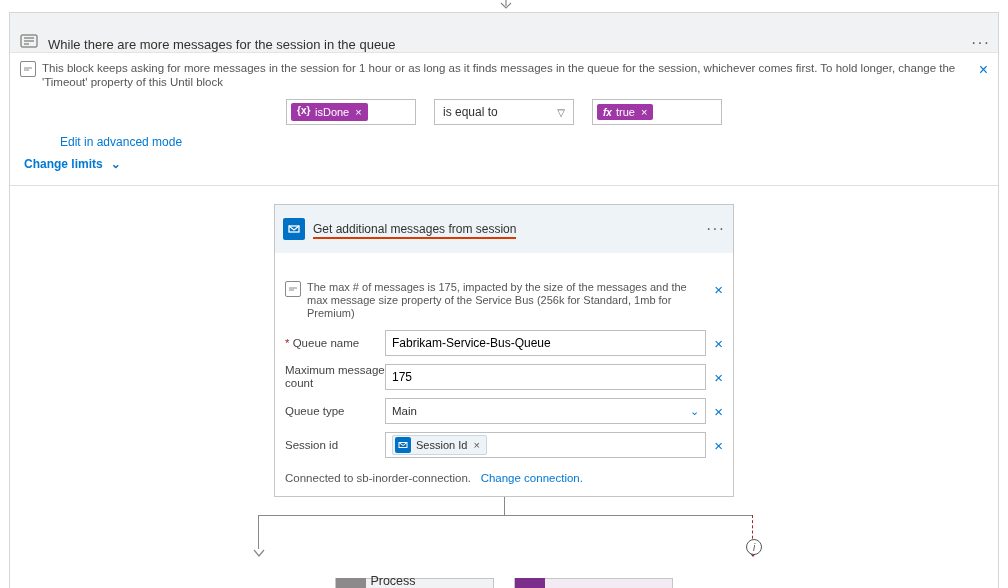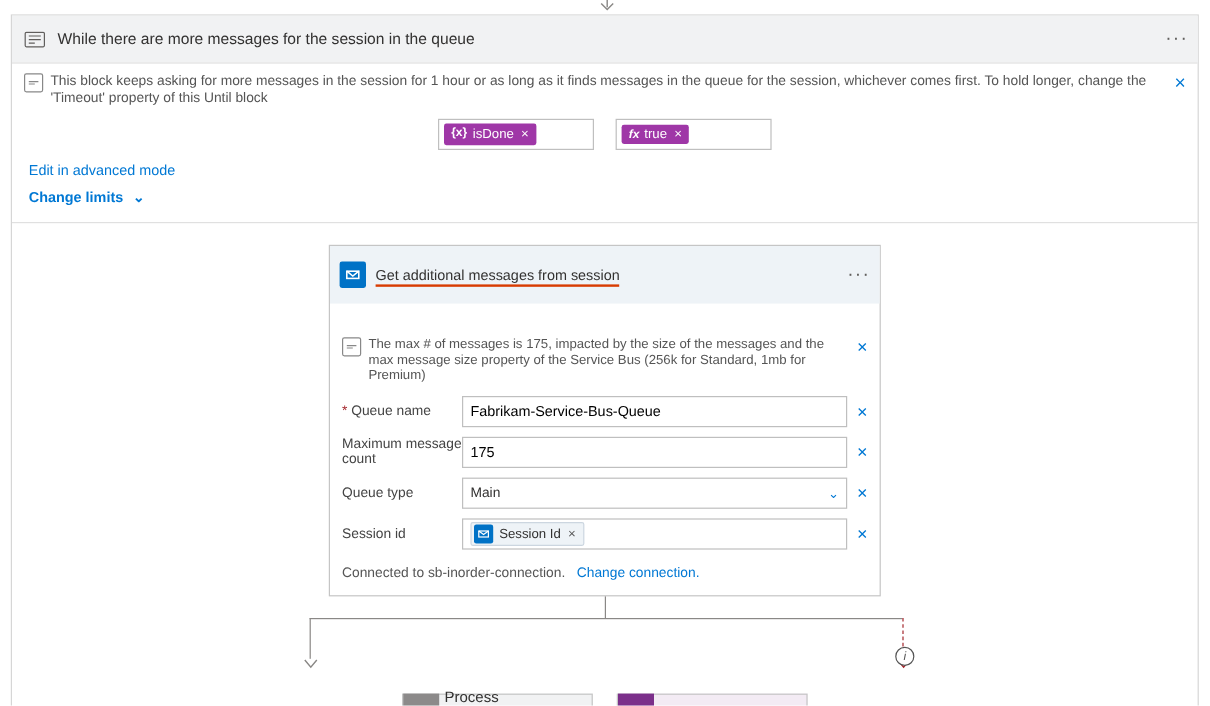--- a/index.html
+++ b/index.html
@@ -3,21 +3,21 @@
 <meta charset="utf-8">
 <style>
 * { box-sizing: border-box; margin: 0; padding: 0; font-family: 'Segoe UI', Tahoma, Geneva, Verdana, sans-serif; }
 body { background: #fff; font-size: 12px; color: #323130; width: 1008px; height: 588px; position: relative; overflow: hidden; }
 
 .arrow-in { position: absolute; left: 500px; top: -3px; width: 8px; height: 14px; }
 .arrow-in svg { display: block; }
 
 .outer-card { position: absolute; left: 9px; top: 12px; width: 990px; border: 1px solid #d6d6d6; background: #fff; }
 
-.outer-header { display: flex; align-items: center; background: #f1f2f3; border-bottom: 1px solid #e4e4e4; height: 40px; padding: 0 8px; }
+.outer-header { display: flex; align-items: flex-end; background: #f1f2f3; border-bottom: 1px solid #e4e4e4; height: 40px; padding: 0 8px; }
 .outer-header .hdr-icon { width: 22px; height: 22px; margin-right: 8px; display:flex; align-items:center; justify-content:center; }
 .outer-header .title { flex: 1; font-size: 13px; color: #323130; }
 .outer-header .dots { color: #605e5c; font-size: 16px; letter-spacing: 1px; cursor: pointer; }
 
 .info-row { display:flex; align-items:flex-start; padding: 8px 10px 4px 10px; font-size: 11.5px; color: #555; }
 .info-row .comment-icon { width:16px; height:16px; flex-shrink:0; margin-right:6px; display:flex; align-items:center; justify-content:center; border:1px solid #888; border-radius:2px; }
 .info-row .text { flex:1; line-height:14px; }
 .info-row .close-x { color:#0078d4; font-size:16px; margin-left:6px; cursor:pointer; font-weight:100; }
 
 .condition-row { display:flex; justify-content:center; padding: 6px 0 10px 0; gap:18px; }
@@ -26,21 +26,21 @@
 .pill { background:#9f37a7; color:#fff; border-radius:2px; padding:2px 6px; font-size:11px; display:inline-flex; align-items:center; margin-left:2px; }
 .pill .pill-icon { width:14px; height:14px; margin-right:4px; font-weight:bold; font-size:10px; }
 .pill .pill-x { margin-left:6px; font-size:11px; }
 .cond-mid { width:140px; padding:0 8px; justify-content:space-between; }
 .chev { color:#605e5c; font-size:10px; }
 .cond-right { width:130px; padding-left:2px; }
 .pill2 { background:#9f37a7; color:#fff; border-radius:2px; padding:2px 6px; font-size:11px; display:inline-flex; align-items:center; margin-left:2px;}
 .pill2 .fx { font-style:italic; font-weight:bold; margin-right:4px; font-size:10px;}
 
 .link-row { padding: 0 14px 8px 14px; font-size:12px; }
-.link-row a { color:#0078d4; text-decoration:none; cursor:pointer; }
+.link-row a { color:#0078d4; text-decoration:none; cursor:pointer;margin-left:36px; }
 .limits-row { padding: 0 14px 14px 14px; font-size:12px; }
 .limits-row a { color:#0078d4; text-decoration:none; cursor:pointer; display:inline-flex; align-items:center;font-weight:bold; }
 .limits-row .chev2 { margin-left:8px; color:#0078d4; }
 
 hr.sep { border:none; border-top:1px solid #e0e0e0; margin:0 0 18px 0; }
 
 .inner-wrap { display:flex; flex-direction:column; align-items:center; }
 
 .inner-card { width:460px; border:1px solid #c5c5c5; background:#fff; }
 .inner-header { display:flex; align-items:center; background:#eef3f7; height:48px; padding:0 8px; }
@@ -122,20 +122,24 @@
   </div>
 
   <div class="condition-row">
     <div class="cond-box cond-left">
       <span class="pill">
         <span class="pill-icon">{x}</span>
         <span>isDone</span>
         <span class="pill-x">×</span>
       </span>
     </div>
+    <div class="cond-box cond-mid">
+      <span>is equal to</span>
+      <span class="chev">▽</span>
+    </div>
     <div class="cond-box cond-right">
       <span class="pill2">
         <span class="fx">fx</span>
         <span>true</span>
         <span class="pill-x" style="margin-left:6px">×</span>
       </span>
     </div>
   </div>
 
   <div class="link-row">

